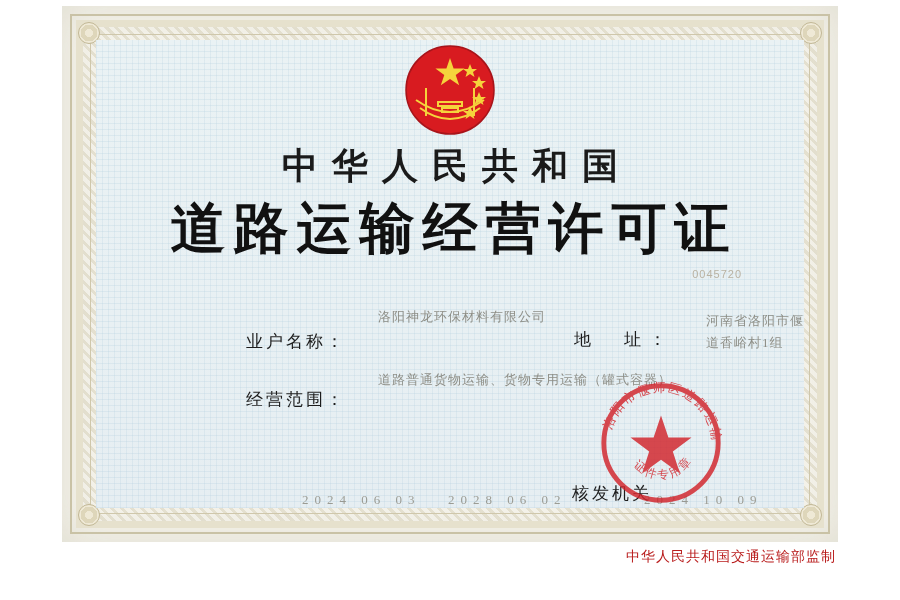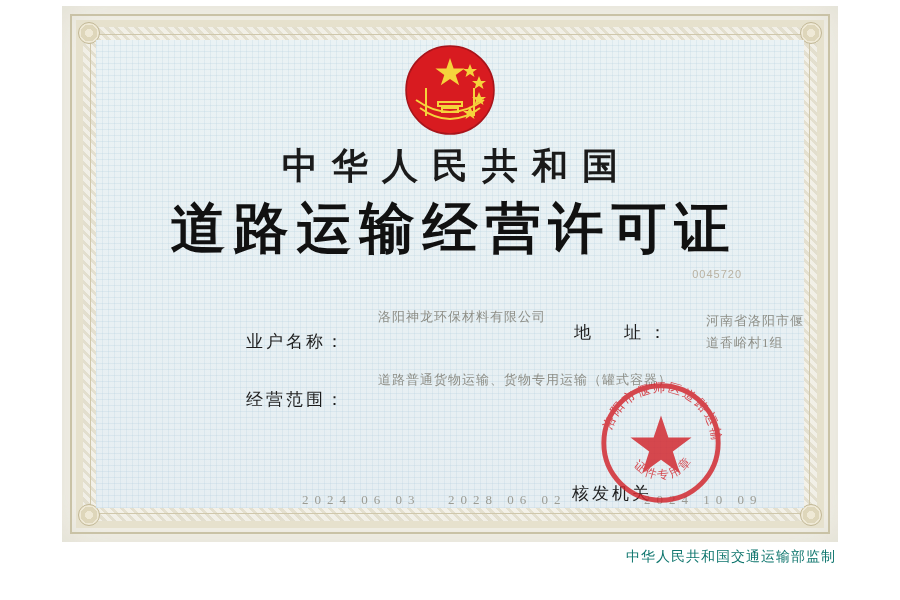--- a/index.html
+++ b/index.html
@@ -153,21 +153,21 @@
   
   .row {
     position: absolute;
     font-size: 17px;
     color: #1c1c1c;
     font-family: "Liberation Serif", serif;
     font-weight: normal;
     letter-spacing: 3px;
   }
   .label-name { left: 150px; top: 290px; }
-  .label-addr { left: 478px; top: 281px; letter-spacing: 8px; }
+  .label-addr { left: 478px; top: 288px; letter-spacing: 8px; }
   .label-scope { left: 150px; top: 348px; }
   .label-issuer { right: 152px; top: 442px; letter-spacing: 3px; }
 
   .filled {
     position: absolute;
     color: #6d6a5e;
     font-family: "Liberation Serif", serif;
     font-size: 13px;
     letter-spacing: 1px;
     opacity: 0.72;
@@ -199,21 +199,21 @@
     z-index: 6;
     opacity: 0.82;
   }
 
   
   .footer {
     position: absolute;
     right: 64px;
     top: 548px;
     font-size: 14px;
-    color: #0f766e;
+    color: #b91c1c;
     font-family: "Liberation Serif", serif;
     letter-spacing: 1px;
   }
 </style>
 </head>
 <body>
 
 <div id="certificate">
 
   <div class="paper">

